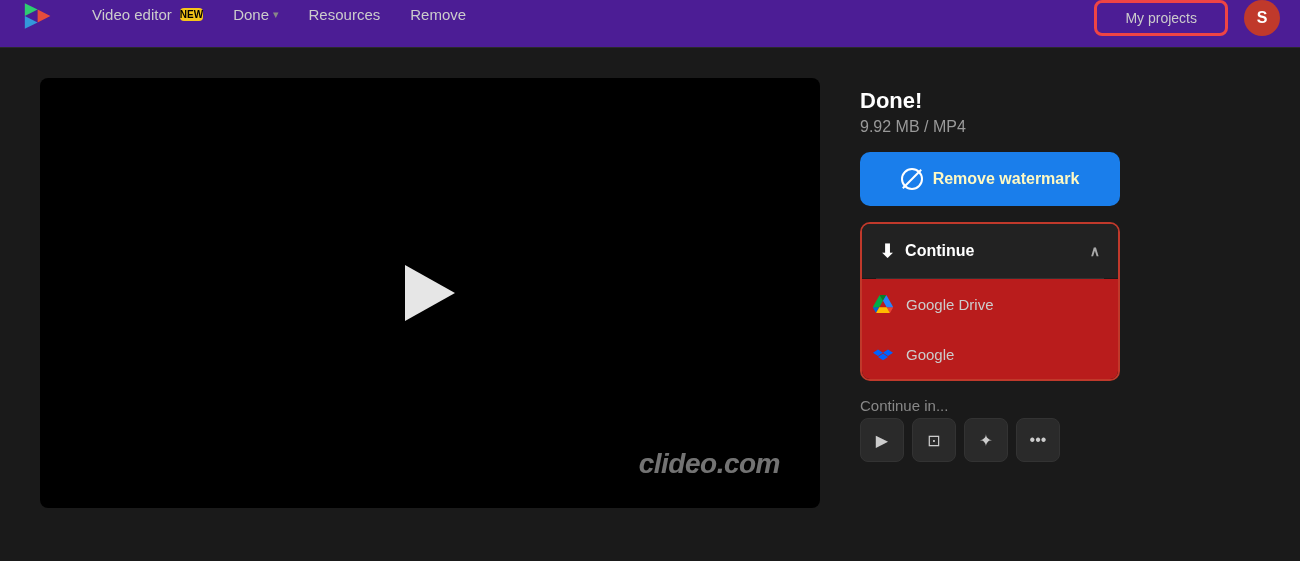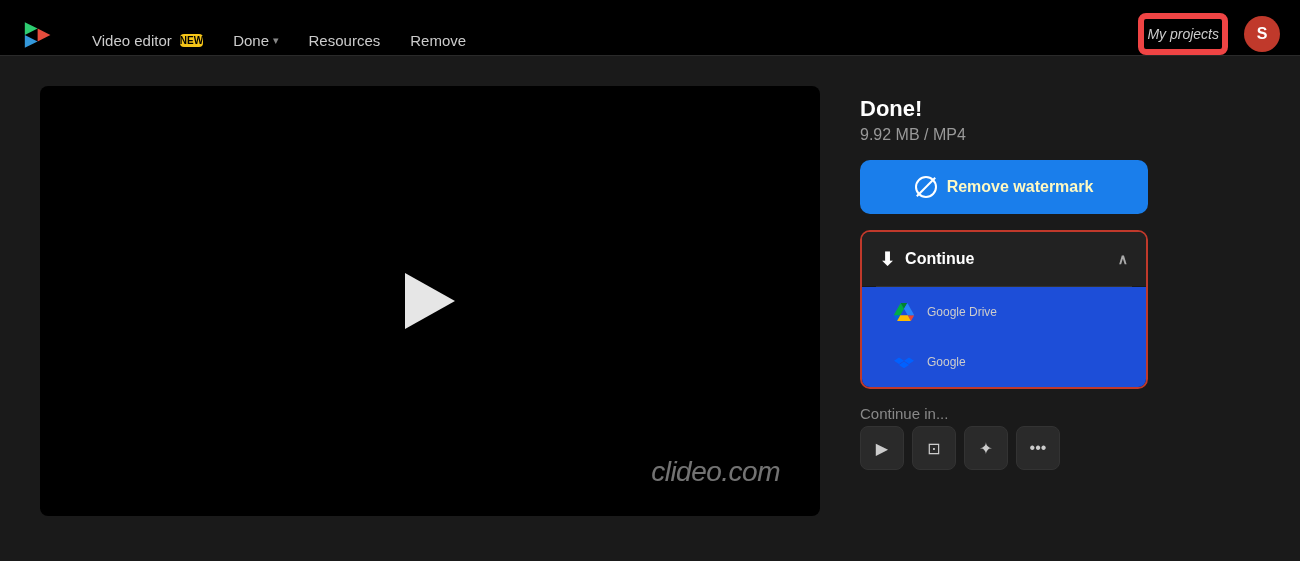--- a/index.html
+++ b/index.html
@@ -8,23 +8,23 @@
       height: 561px;
       background: #1a1a1a;
       font-family: -apple-system, BlinkMacSystemFont, 'Segoe UI', sans-serif;
       color: #fff;
       overflow: hidden;
     }
 
     
     .navbar {
       display: flex;
-      align-items: flex-end;
-      background: #000000;
-      height: 56px;
+      align-items: flex-start;
+      background: #4c1d95;
+      height: 48px;
       padding: 0 20px;
       gap: 28px;
       border-bottom: 1px solid #2a2a2a;
     }
     .nav-logo {
       width: 32px;
       height: 32px;
       flex-shrink: 0;
     }
     .nav-links {
@@ -54,27 +54,26 @@
       margin-left: 4px;
     }
     .nav-right {
       display: flex;
       align-items: center;
       gap: 16px;
       margin-left: auto;
     }
     .my-projects-btn {
       background: transparent;
-      border: 6px solid #ef4444;
+      border: 3px solid #ef4444;
       color: #ccc;
-      padding: 7px 3px;
+      padding: 7px 28px;
       border-radius: 8px;
       font-size: 14px;
       cursor: pointer;
-      font-style: italic;
     }
     .avatar {
       width: 36px;
       height: 36px;
       border-radius: 50%;
       background: #c0392b;
       display: flex;
       align-items: center;
       justify-content: center;
       font-size: 16px;
@@ -112,29 +111,29 @@
       border-width: 28px 0 28px 50px;
       border-color: transparent transparent transparent rgba(255,255,255,0.9);
       cursor: pointer;
     }
     .watermark {
       position: absolute;
       bottom: 28px;
       right: 40px;
       color: rgba(255,255,255,0.45);
       font-size: 28px;
-      font-weight: 400;
+      font-weight: 700;
       letter-spacing: -0.5px;
       pointer-events: none;
       font-style: italic;
     }
 
     
     .right-panel {
-      width: 288px;
+      width: 260px;
       display: flex;
       flex-direction: column;
       gap: 16px;
       padding-top: 10px;
     }
     .done-title {
       font-size: 22px;
       font-weight: 700;
       color: #fff;
     }
@@ -216,24 +215,24 @@
     }
     .dropdown-divider {
       height: 1px;
       background: #333;
       margin: 0 14px;
     }
     .dropdown-option {
       display: flex;
       align-items: center;
       gap: 12px;
-      padding: 14px 31px;
-      background: #1d4ed8;
-      cursor: pointer;
-      font-size: 12px;
+      padding: 14px 10px;
+      background: #b91c1c;
+      cursor: pointer;
+      font-size: 15px;
       color: #ccc;
     }
     .gdrive-icon {
       width: 22px;
       height: 22px;
       display: flex;
       align-items: center;
       justify-content: center;
       flex-shrink: 0;
     }

